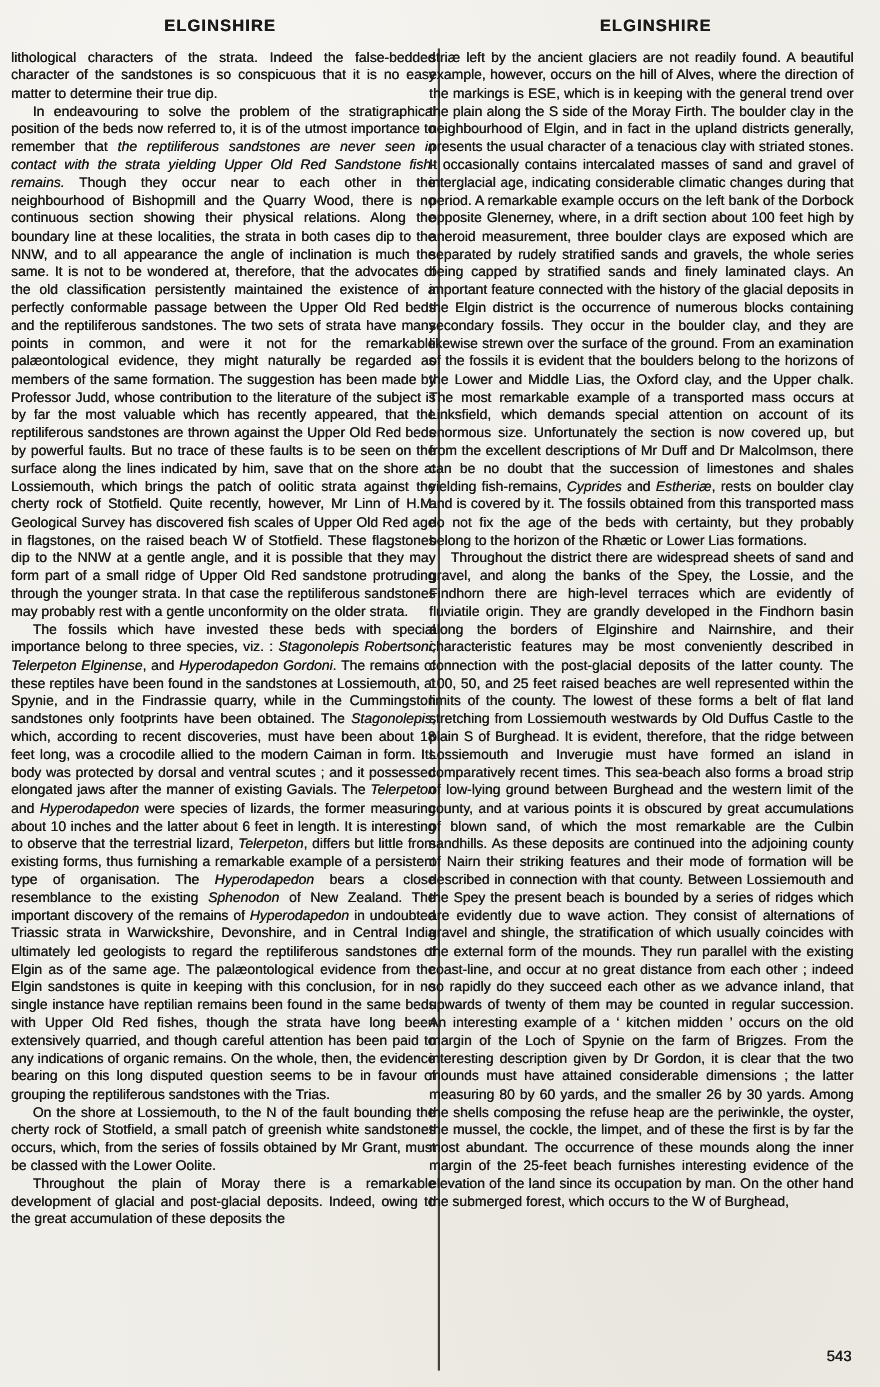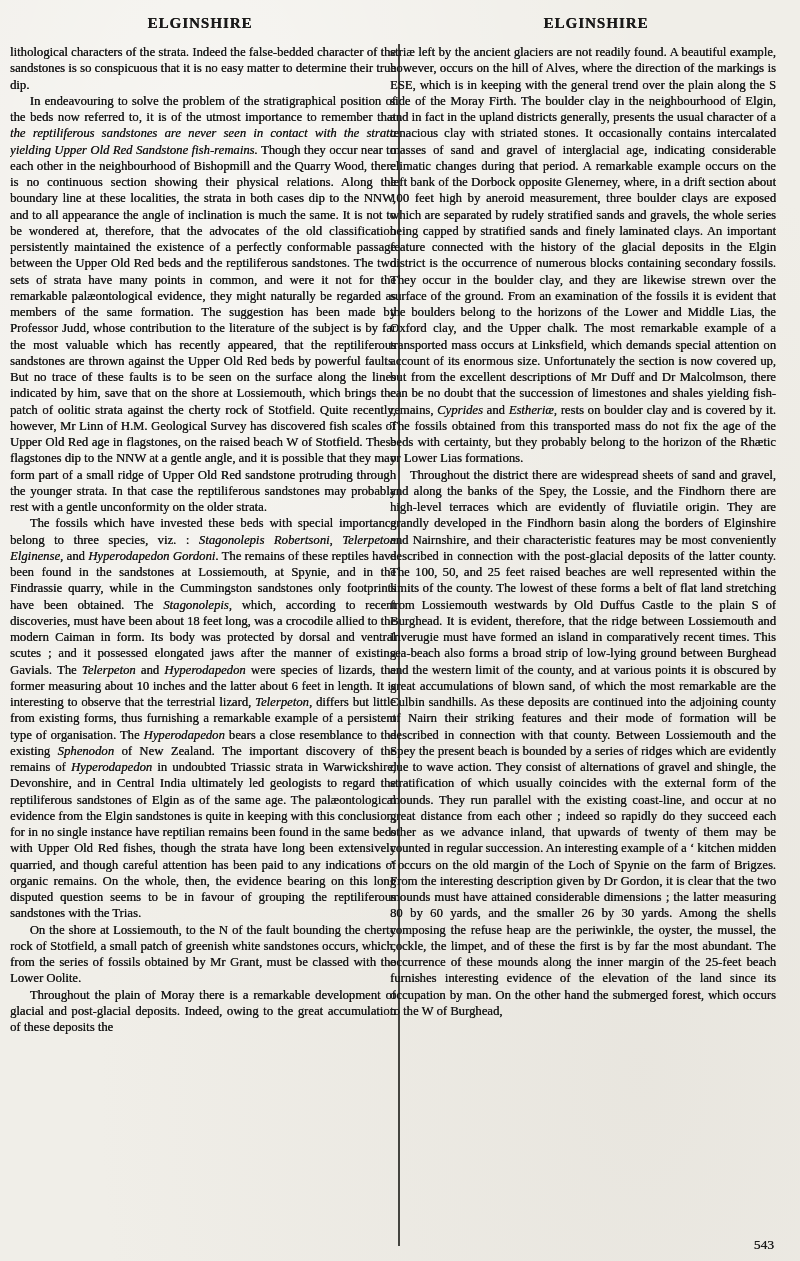--- a/index.html
+++ b/index.html
@@ -6,21 +6,21 @@
   .page {
     position: relative;
     width: 800px;
     height: 1261px;
     margin: 0 auto;
     overflow: hidden;
     background:
       radial-gradient(ellipse at 25% 15%, rgba(255,255,255,0.45), rgba(255,255,255,0) 55%),
       radial-gradient(ellipse at 80% 85%, rgba(210,205,195,0.25), rgba(210,205,195,0) 60%),
       #f0eee8;
-    font-family: Liberation Serif, serif;
+    font-family: Liberation Sans, sans-serif;
     color: #1a1a1a;
   }
   .running-head {
     position: absolute;
     top: 15px;
     width: 384px;
     text-align: center;
     font-weight: bold;
     font-size: 15px;
     letter-spacing: 1px;
@@ -50,21 +50,21 @@
     height: 1202px;
     width: 2px;
     background: #44443f;
   }
   .column p { margin: 0; text-indent: 1.55em; }
   .column p.noindent { text-indent: 0; }
   .column em { font-style: italic; margin-top: 20px; }
   .page-number {
     position: absolute;
     right: 26px;
-    bottom: 8px;
+    bottom: 21px;
     font-size: 13.5px;
     text-shadow: 0.25px 0 0 currentColor;
   }
 </style>
 </head>
 <body>
 
 <div class="page">
 
   <div class="running-head left">ELGINSHIRE</div>

